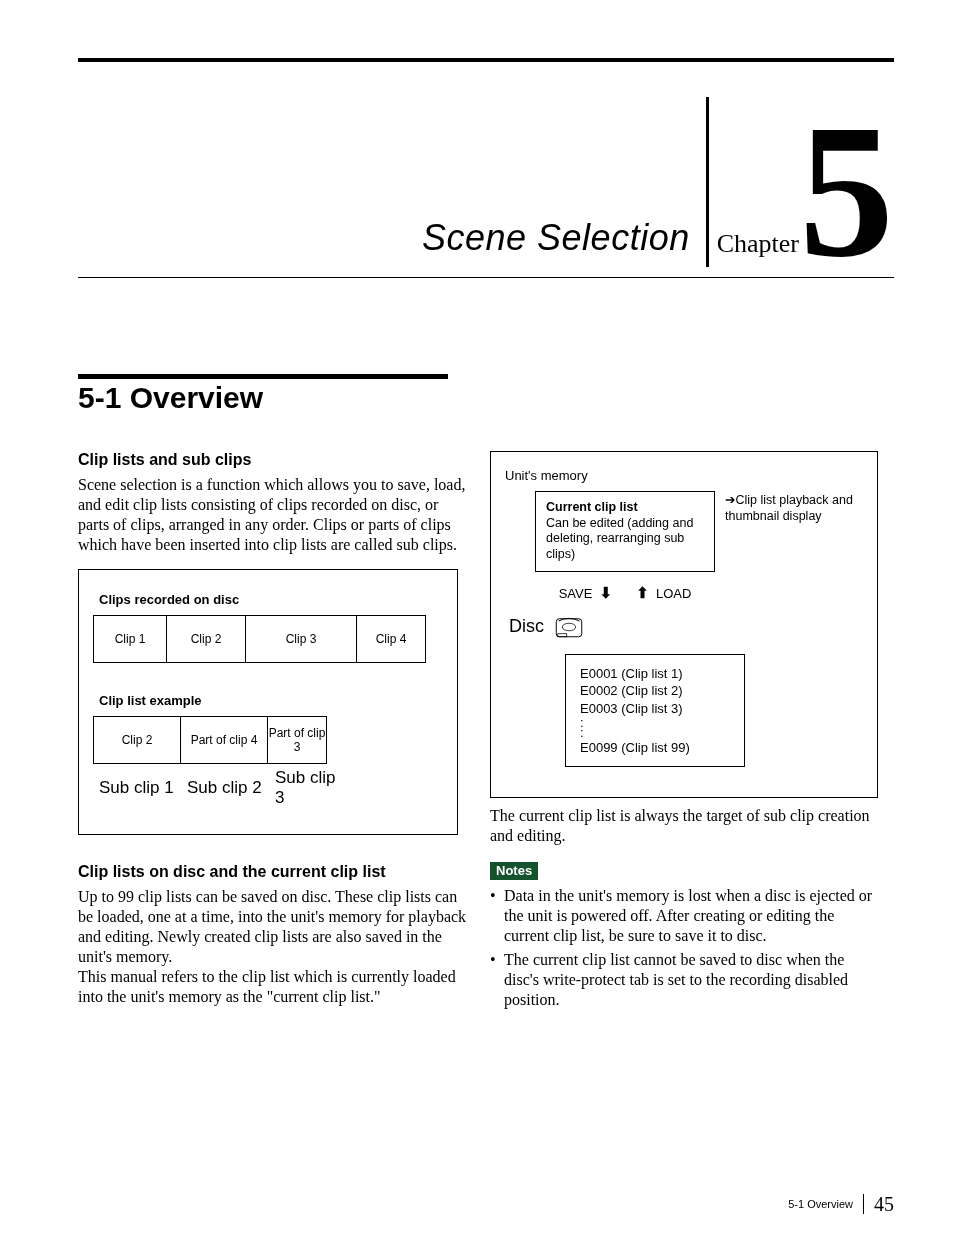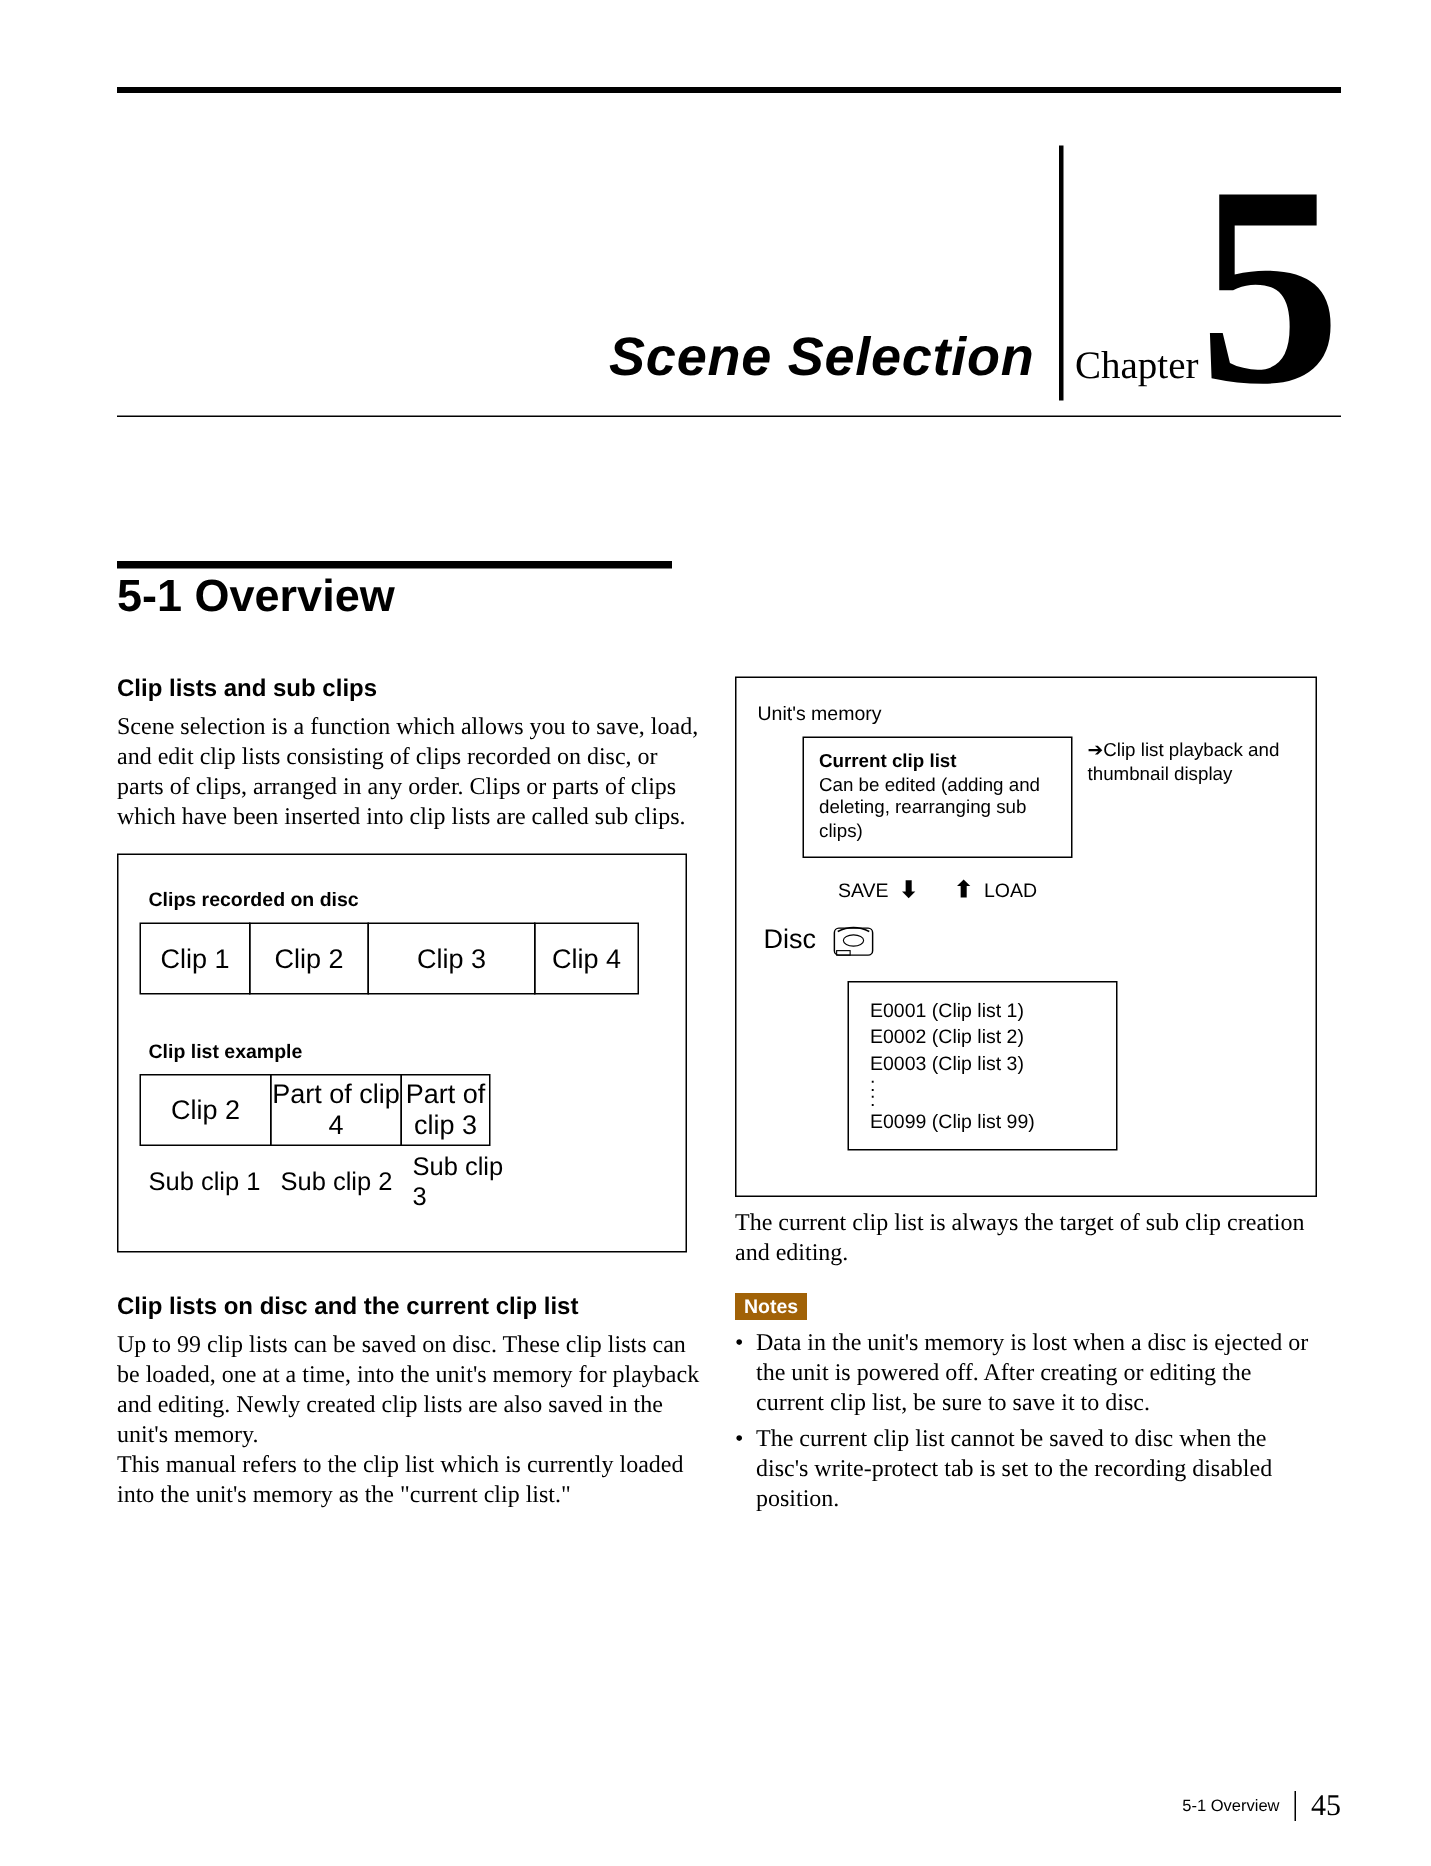--- a/index.html
+++ b/index.html
@@ -1,21 +1,21 @@
 <!DOCTYPE html>
 <html><head>
 <meta charset="utf-8">
 <style>
   * { box-sizing: border-box; margin: 0; padding: 0; }
   html, body { width: 954px; height: 1244px; background: #fff; font-family: "Times New Roman", Times, serif; color: #000; }
   .page { position: relative; width: 954px; height: 1244px; padding: 58px 60px 40px 78px; }
 
   
   .chapter-header { position: relative; height: 220px; border-top: 4px solid #000; border-bottom: 1px solid #000; margin-top: 0; }
-  .chapter-header .scene { font-family: Helvetica, Arial, sans-serif; font-style: italic; font-weight: 700; font-size: 36px; letter-spacing: 0.5px; }
+  .chapter-header .scene { font-family: Helvetica, Arial, sans-serif; font-style: italic; font-weight: 400; font-size: 36px; letter-spacing: 0.5px; }
   .chapter-header .chapter-word { font-family: "Times New Roman", serif; font-size: 26px; }
   .chapter-header .big5 { font-family: "Times New Roman", serif; font-weight: 700; font-size: 190px; line-height: 0.9; display: inline-block; transform: translateY(10px); }
   .chapter-flex { position: absolute; right: 0; bottom: 10px; display: flex; align-items: flex-end; }
   .divider-v { width: 3px; height: 170px; background: #000; margin: 0 8px 0 14px; }
   .scene-wrap { padding-bottom: 8px; padding-right: 2px; }
   .chap-wrap { padding-bottom: 8px; }
 
   
   .section-rule { height: 5px; background: #000; width: 370px; margin-top: 96px; }
   .section-title { font-family: Helvetica, Arial, sans-serif; font-weight: 700; font-size: 30px; margin-top: 2px; }
@@ -26,21 +26,21 @@
   .col-left { flex: 0 0 392px; }
   .col-right { flex: 0 0 388px; }
 
   .subhead { font-family: Helvetica, Arial, sans-serif; font-weight: 700; font-size: 16px; margin-bottom: 6px; }
   p.body { font-size: 16px; line-height: 1.25; }
 
   
   .fig1 { border: 1px solid #000; margin-top: 14px; padding: 22px 14px 26px 14px; width: 380px; }
   .fig1 .caption { font-family: Helvetica, Arial, sans-serif; font-weight: 700; font-size: 13px; margin: 0 0 8px 6px; }
   .clip-row { display: flex; }
-  .clip-cell { border: 1px solid #000; font-family: Helvetica, Arial, sans-serif; font-size: 18px; display: flex; align-items: center; justify-content: center; height: 48px; text-align: center; }
+  .clip-cell { border: 1px solid #000; font-family: Helvetica, Arial, sans-serif; font-size: 12px; display: flex; align-items: center; justify-content: center; height: 48px; text-align: center; }
   .clip-row.first .clip-cell { margin-left: -1px; }
   .clip-row.first .clip-cell:first-child { margin-left: 0; }
   .w74 { width: 74px; } .w80 { width: 80px; } .w112 { width: 112px; } .w70 { width: 70px; } .w88{width:88px;} .w60{width:60px;}
   .gap-row { height: 30px; }
   .clip-row.second .clip-cell { margin-left: -1px; }
   .clip-row.second .clip-cell:first-child { margin-left: 0; }
   .sub-labels { display: flex; font-family: Helvetica, Arial, sans-serif; font-size: 17px; margin-top: 4px; align-items: center; }
   .sub-labels span { display: inline-block; }
 
   
@@ -51,21 +51,21 @@
   .mem-box .bold { font-weight: 700; }
   .mem-side { font-size: 12.5px; line-height: 1.25; padding-top: 2px; width: 130px; }
   .arrow-zone { display: flex; justify-content: center; align-items: flex-start; gap: 24px; margin: 12px 0 12px 30px; font-size: 13px; width: 180px; }
   .arrow-down, .arrow-up { font-size: 15px; font-weight: 700; }
   .disc-row { display: flex; align-items: flex-start; gap: 10px; margin-left: 4px; }
   .disc-label { font-size: 18px; padding-top: 2px; }
   .disc-icon { width: 30px; height: 26px; }
   .list-box { border: 1px solid #000; padding: 10px 14px; width: 180px; margin: 14px 0 0 60px; font-size: 13px; line-height: 1.35; }
   .vdots { line-height: 0.6; display: block; margin: 2px 0; }
 
-  .notes-badge { display: inline-block; background: #a16207; color: #fff; font-family: Helvetica, Arial, sans-serif; font-weight: 700; font-size: 13px; padding: 1px 6px 2px 6px; margin: 16px 0 6px 0; }
+  .notes-badge { display: inline-block; background: #14532d; color: #fff; font-family: Helvetica, Arial, sans-serif; font-weight: 700; font-size: 13px; padding: 1px 6px 2px 6px; margin: 16px 0 6px 0; }
   ul.notes { list-style: none; padding-left: 0; }
   ul.notes li { font-size: 16px; line-height: 1.25; position: relative; padding-left: 14px; margin-bottom: 4px; }
   ul.notes li::before { content: "•"; position: absolute; left: 0; top: 0; }
 
   
   .footer { position: absolute; bottom: 30px; right: 60px; font-family: Helvetica, Arial, sans-serif; font-size: 11px; display: flex; align-items: center; gap: 10px; }
   .footer .pg { font-size: 20px; font-family: "Times New Roman", serif; padding-left: 10px; border-left: 1px solid #000; line-height: 1; }
 
   .rarrow { font-family: Arial, sans-serif; }
 </style>

